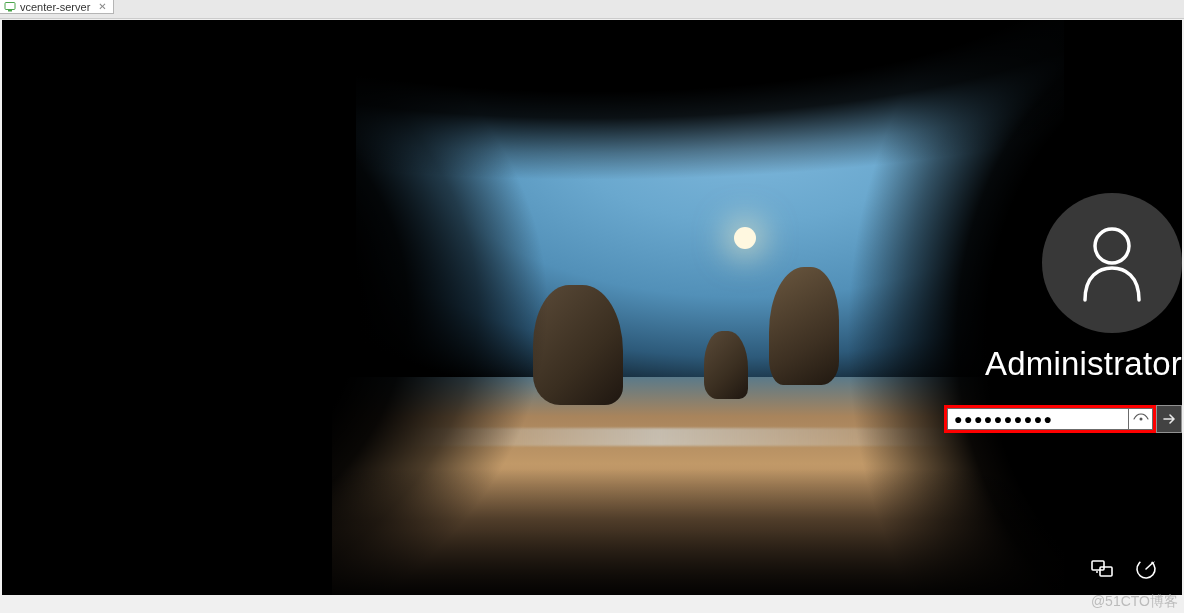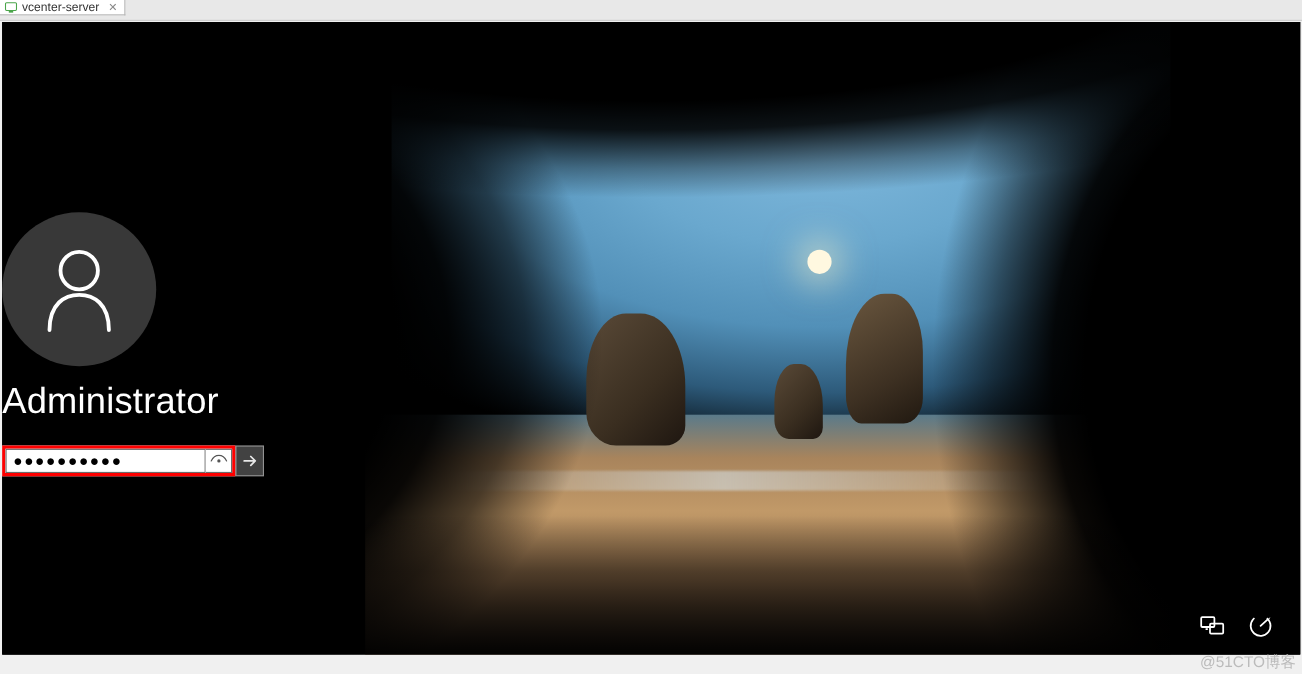--- a/index.html
+++ b/index.html
@@ -108,21 +108,21 @@
     }
     .rock1 { left: 45%; top: 46%; width: 90px; height: 120px; }
     .rock2 { left: 65%; top: 43%; width: 70px; height: 118px; background: linear-gradient(150deg,#6a573f 0%,#3d3022 65%,#201810 100%); border-radius: 50% 40% 25% 20% / 55% 45% 20% 22%; }
     .rock3 { left: 59.5%; top: 54%; width: 44px; height: 68px; }
 
     .login-overlay {
       position: absolute;
       left: 0; right: 0; top: 0; bottom: 0;
       display: flex;
       flex-direction: column;
-      align-items: flex-start;
+      align-items: flex-end;
       justify-content: center;
       padding-top: 10px;
     }
     .avatar {
       width: 140px; height: 140px;
       border-radius: 50%;
       background: rgba(255,255,255,0.22);
       display: flex; align-items: center; justify-content: center;
       margin-bottom: 12px;
     }

